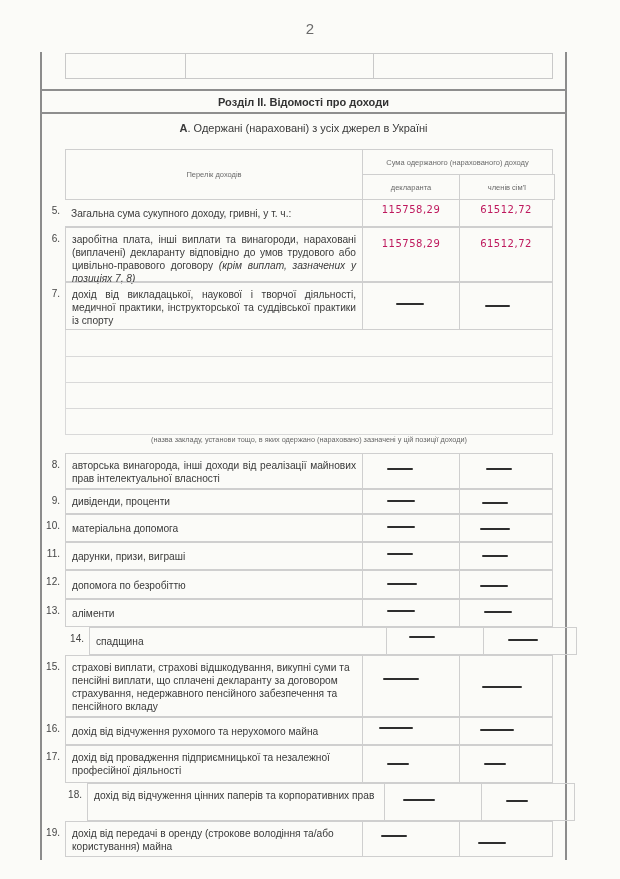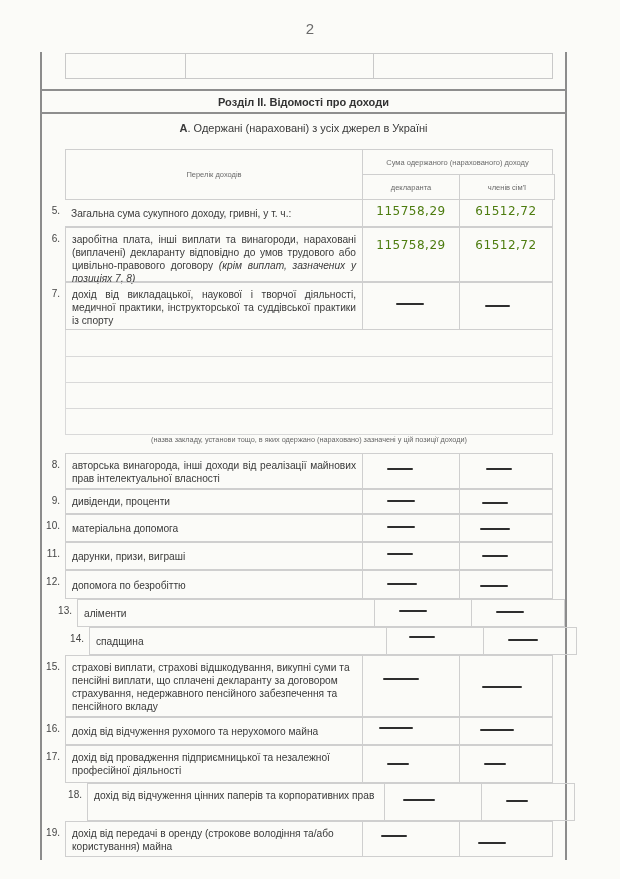--- a/index.html
+++ b/index.html
@@ -47,21 +47,21 @@
     border-left: 1px solid #cfcfcf; border-bottom: 1px solid #cfcfcf; border-top: 1px solid #cfcfcf;
   }
   .cell-desc { left: 0; width: 297px; padding: 5px 6px; font-size: 10.2px; line-height: 13px; text-align: justify; }
   .cell-decl { left: 297px; width: 97px; }
   .cell-fam { left: 394px; width: 94px; border-right: 1px solid #cfcfcf; }
   .no-left { border-left: none; }
   .desc-italic { font-style: italic; }
 
   .hand {
     position: absolute; left: 0; right: 0; text-align: center;
-    font-family: "DejaVu Sans", sans-serif; font-size: 12px; color: #4d7c0f; letter-spacing: 0.5px;
+    font-family: "DejaVu Sans", sans-serif; font-size: 10px; color: #be185d; letter-spacing: 0.5px;
     top: 4px;
   }
   .dash {
     position: absolute; height: 2px; background: #2e2e2e; border-radius: 2px; width: 30px;
   }
 
   .hdr { position: absolute; box-sizing: border-box; font-size: 7.5px; color: #6a6a6a; text-align: right;
     border: 1px solid #cfcfcf; display: flex; align-items: center; justify-content: center; }
 
   .blank-row { position: absolute; left: 0; width: 488px; box-sizing: border-box;
@@ -185,21 +185,21 @@
     <span class="num">12.</span>
     <div class="cell-desc" style="padding-top:8px"><span>допомога по безробіттю</span></div>
     <div class="cell-decl">
         <span class="dash" style="left:24px;top:12px;width:30px"></span>
       </div>
     <div class="cell-fam">
         <span class="dash" style="left:20px;top:14px;width:28px"></span>
       </div>
   </div>
 
-  <div class="row" style="top:450px;height:28px;margin-left:12px;">
+  <div class="row" style="top:450px;height:28px;">
     <span class="num">13.</span>
     <div class="cell-desc" style="padding-top:7px"><span>аліменти</span></div>
     <div class="cell-decl">
         <span class="dash" style="left:24px;top:10px;width:28px"></span>
       </div>
     <div class="cell-fam">
         <span class="dash" style="left:24px;top:11px;width:28px"></span>
       </div>
   </div>
 

